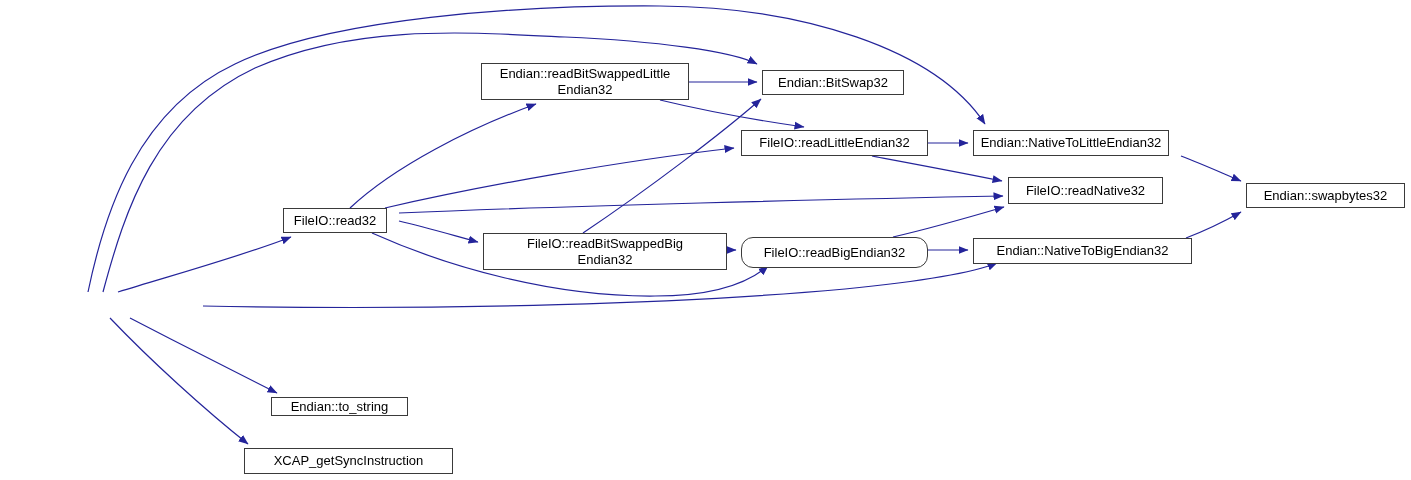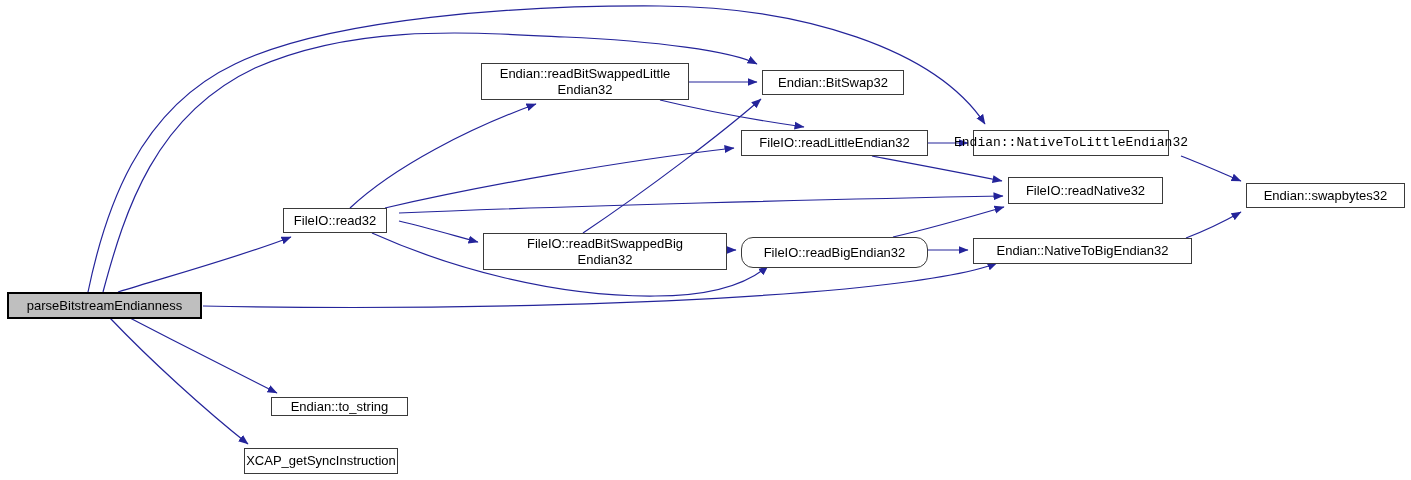--- a/index.html
+++ b/index.html
@@ -59,41 +59,40 @@
     <path class="edge" d="M583,233 C650,188 722,133 761,99" marker-end="url(#arrow)"></path>
     <path class="edge" d="M689,250 C705,250 720,250 736,250" marker-end="url(#arrow)"></path>
     <path class="edge" d="M928,143 C941,143 954,143 968,143" marker-end="url(#arrow)"></path>
     <path class="edge" d="M872,156 C920,165 963,173 1002,181" marker-end="url(#arrow)"></path>
     <path class="edge" d="M928,250 C941,250 954,250 968,250" marker-end="url(#arrow)"></path>
     <path class="edge" d="M893,237 C932,228 970,217 1004,207" marker-end="url(#arrow)"></path>
     <path class="edge" d="M1181,156 C1202,164 1222,173 1241,181" marker-end="url(#arrow)"></path>
     <path class="edge" d="M1186,238 C1207,230 1225,221 1241,212" marker-end="url(#arrow)"></path>
   </svg>
 
-  <div class="node root" style="left:7px;top:292px;width:195px;height:27px;">parseBitstreamEndianness</div>
 
   <div class="node" style="left:283px;top:208px;width:104px;height:25px;">FileIO::read32</div>
 
   <div class="node" style="left:481px;top:63px;width:208px;height:37px;">Endian::readBitSwappedLittle
 Endian32</div>
 
   <div class="node" style="left:483px;top:233px;width:244px;height:37px;">FileIO::readBitSwappedBig
 Endian32</div>
 
   <div class="node" style="left:762px;top:70px;width:142px;height:25px;">Endian::BitSwap32</div>
 
   <div class="node" style="left:741px;top:130px;width:187px;height:26px;">FileIO::readLittleEndian32</div>
 
   <div class="node" style="left:741px;top:237px;width:187px;height:31px;border-radius:12px;">FileIO::readBigEndian32</div>
 
-  <div class="node" style="left:973px;top:130px;width:196px;height:26px;font-family:Liberation Mono, monospace;">Endian::NativeToLittleEndian32</div>
+  <div class="node" style="left:973px;top:130px;width:196px;height:26px;">Endian::NativeToLittleEndian32</div>
 
   <div class="node" style="left:973px;top:238px;width:219px;height:26px;text-align:right;">Endian::NativeToBigEndian32</div>
 
   <div class="node" style="left:1008px;top:177px;width:155px;height:27px;">FileIO::readNative32</div>
 
   <div class="node" style="left:1246px;top:183px;width:159px;height:25px;">Endian::swapbytes32</div>
 
   <div class="node" style="left:271px;top:397px;width:137px;height:19px;">Endian::to_string</div>
 
-  <div class="node" style="left:244px;top:448px;width:154px;height:26px;">XCAP_getSyncInstruction</div>
+  <div class="node" style="left:244px;top:448px;width:209px;height:26px;">XCAP_getSyncInstruction</div>
 
 </div>
 
 </body></html>

